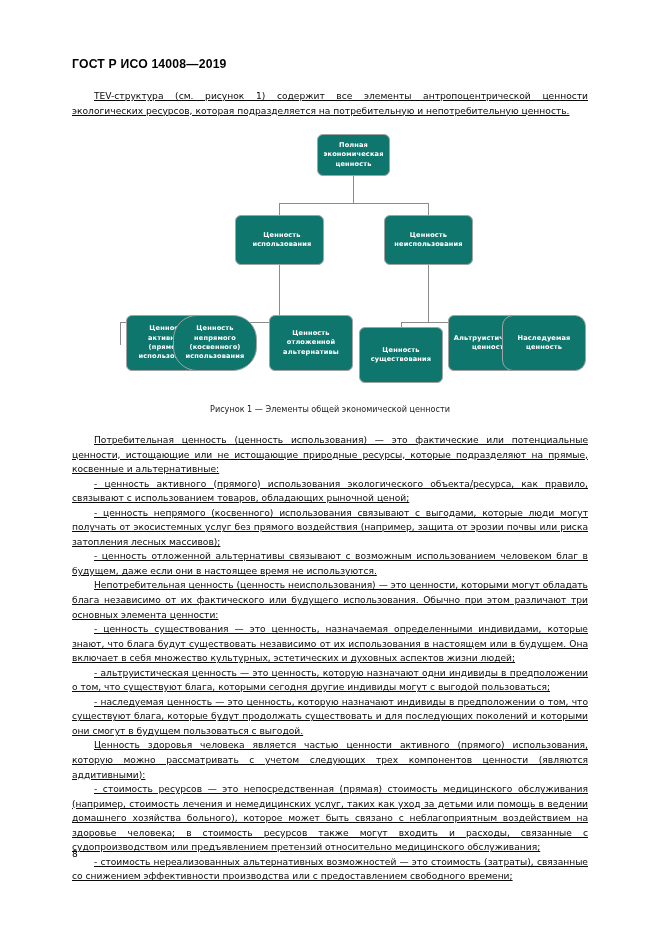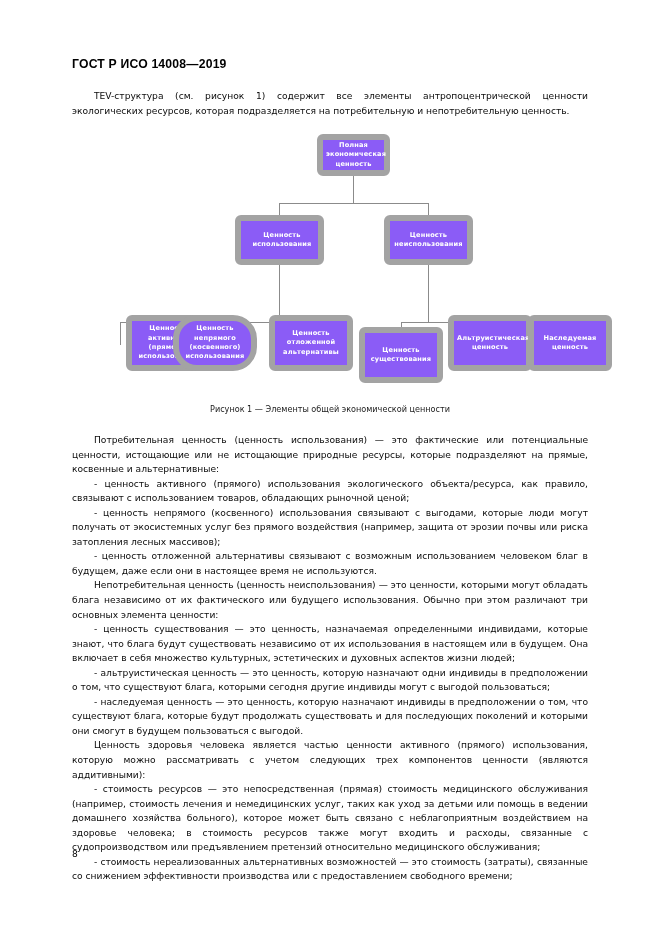--- a/index.html
+++ b/index.html
@@ -34,42 +34,43 @@
     font-family: "DejaVu Sans", sans-serif;
     font-size: 9.15px;
     line-height: 14.55px;
     color: #0a0a0a;
     text-align: justify;
     text-justify: inter-word;
   }
   .body-block p {
     margin: 0;
     text-indent: 22px;
+    text-decoration: underline;
   }
   .body-block p.dash {
     text-indent: 22px;
   }
   .intro {
     top: 89px;
   }
   .main-text {
     top: 433px;
   }
   
   .figure {
     position: absolute;
     left: 72px;
     top: 131px;
     width: 516px;
     height: 255px;
   }
   .node {
     position: absolute;
-    background: #8b5cf6;
-    border: 6px solid #a3a3a3;
+    background: #0f766e;
+    border: 1px solid #a3a3a3;
     border-radius: 6px;
     color: #ffffff;
     font-family: "DejaVu Sans", sans-serif;
     font-weight: bold;
     font-size: 6.6px;
     line-height: 9.4px;
     letter-spacing: 0.15px;
     text-align: center;
     display: flex;
     align-items: center;
@@ -156,21 +157,21 @@
     </div>
     <div class="node" style="left:197px; top:184px; width:84px; height:56px;">
       <span>Ценность отложенной альтернативы</span>
     </div>
     <div class="node" style="left:287px; top:196px; width:84px; height:56px;align-items:center;">
       <span>Ценность существования</span>
     </div>
     <div class="node" style="left:376px; top:184px; width:84px; height:56px;justify-content:flex-end;">
       <span>Альтруистическая ценность</span>
     </div>
-    <div class="node" style="left:456px; top:184px; width:84px; height:56px;">
+    <div class="node" style="left:430px; top:184px; width:84px; height:56px;border-radius:11px;">
       <span>Наследуемая ценность</span>
     </div>
 
   </div>
 
   <div class="fig-caption">Рисунок 1 — Элементы общей экономической ценности</div>
 
   <div class="body-block main-text">
     <p>Потребительная ценность (ценность использования) — это фактические или потенциальные ценности, истощающие или не истощающие природные ресурсы, которые подразделяют на прямые, косвенные и альтернативные:</p>
     <p class="dash">- ценность активного (прямого) использования экологического объекта/ресурса, как правило, связывают с использованием товаров, обладающих рыночной ценой;</p>

